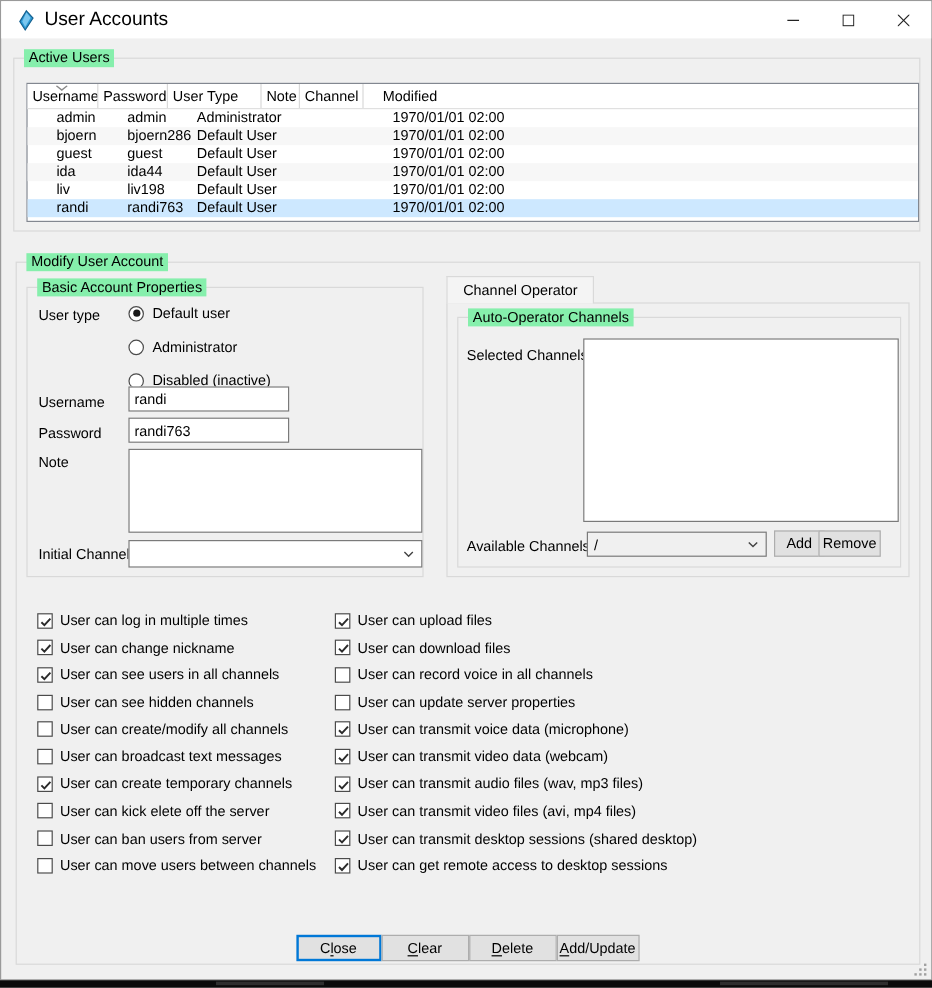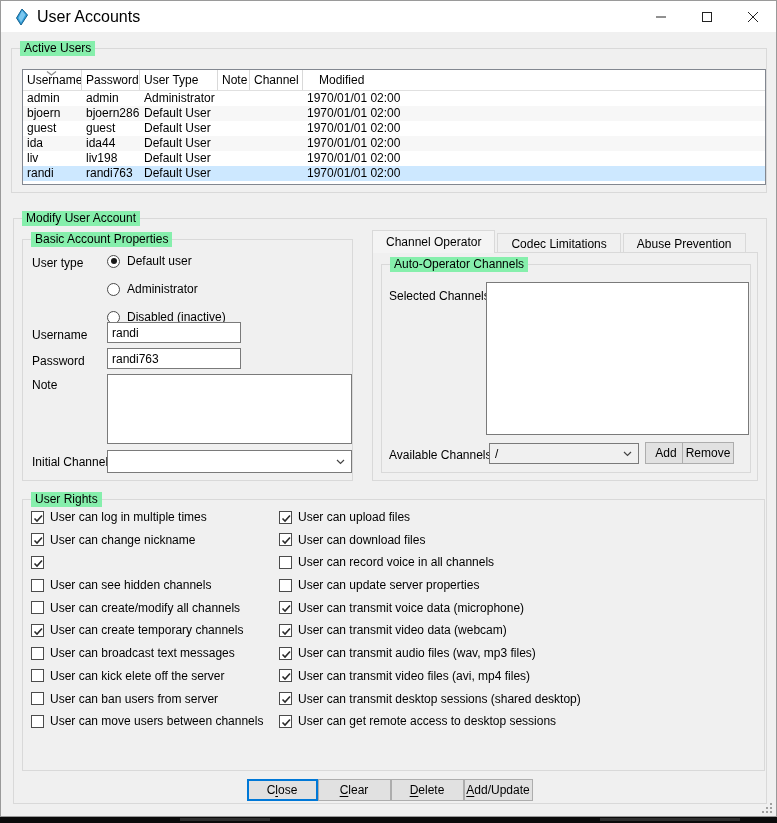--- a/index.html
+++ b/index.html
@@ -24,21 +24,21 @@
   #gb-active{left:10px;top:47px;width:754px;height:143px;}
   #gb-modify{left:12px;top:217px;width:752px;height:584px;}
   #gb-basic{left:21px;top:238px;width:329px;height:240px;}
   #gb-auto{left:380px;top:263px;width:368px;height:207px;}
   #gb-rights{left:21px;top:498px;width:741px;height:270px;}
   
   .table{position:absolute;left:21px;top:68px;width:742px;height:114px;background:#fff;border:1px solid #828790;}
   .thead{display:flex;height:20px;background:#fff;border-bottom:1px solid #e0e0e0;}
   .hcell{line-height:20px;padding-left:4px;border-right:1px solid #d9d9d9;box-sizing:border-box;overflow:hidden;white-space:nowrap;}
   .hcell:last-child{border-right:none;flex:1;margin-left:12px;}
-  .trow{display:flex;height:15px;line-height:15px;}
+  .trow{display:flex;height:15px;line-height:15px;padding-left:20px;}
   .trow.alt{background:#f7f7f7;}
   .trow.sel{background:#cde8ff;}
   .tcell{padding-left:4px;box-sizing:border-box;overflow:hidden;white-space:nowrap;}
   .c0{width:59px;} .c1{width:58px;} .c2{width:78px;} .c3{width:32px;} .c4{width:53px;} .c5{flex:1;}
   .sort-chevron{position:absolute;left:23px;top:1px;}
   
   .flabel{position:absolute;white-space:nowrap;line-height:16px;}
   [data-name="user-type-label"]{left:31px;top:254px;}
   [data-name="username-label"]{left:31px;top:326px;}
   [data-name="password-label"]{left:31px;top:352px;}
@@ -56,21 +56,21 @@
   [data-name="username-input"]{left:106px;top:321px;width:134px;}
   [data-name="password-input"]{left:106px;top:347px;width:134px;}
   .note-area{position:absolute;left:106px;top:373px;width:245px;height:70px;border:1px solid #7a7a7a;background:#fff;box-sizing:border-box;font:12px "Liberation Sans",sans-serif;resize:none;outline:none;}
   .combo{position:absolute;border:1px solid #7a7a7a;background:#fff;box-sizing:border-box;}
   .combo .val{position:absolute;left:5px;top:0;line-height:21px;}
   .combo .chev{position:absolute;right:6px;top:50%;margin-top:-3px;}
   [data-name="initial-channel-combo"]{left:106px;top:449px;width:245px;height:23px;}
   [data-name="initial-channel-combo"] .val{line-height:23px;}
   [data-name="available-channels-combo"]{left:488px;top:442px;width:150px;height:21px;background:#f0f0f0;}
   
-  .tabbar{position:absolute;left:371px;top:229px;height:23px;display:flex;align-items:flex-end;}
+  .tabbar{position:absolute;left:371px;top:229px;height:23px;display:flex;align-items:flex-end;flex-direction:column;}
   .tab{height:20px;line-height:20px;padding:0 13px;background:#f0f0f0;border:1px solid #d9d9d9;border-bottom:none;box-sizing:border-box;margin-right:2px;white-space:nowrap;}
   .tab.sel{height:23px;line-height:22px;background:#f4f4f4;position:relative;z-index:3;}
   .tabpane{position:absolute;left:371px;top:251px;width:386px;height:229px;border:1px solid #d9d9d9;background:#f0f0f0;box-sizing:border-box;z-index:1;}
   .listbox{position:absolute;left:485px;top:281px;width:263px;height:153px;background:#fff;border:1px solid #7a7a7a;box-sizing:border-box;z-index:2;}
   
   .btn{background:#e1e1e1;border:1px solid #adadad;box-sizing:border-box;display:flex;align-items:center;justify-content:center;font:12px "Liberation Sans",sans-serif;white-space:nowrap;}
   .btn u{text-underline-offset:2px;}
   [data-name="add-button"]{position:absolute;left:644px;top:441px;width:42px;height:22px;z-index:2;}
   [data-name="remove-button"]{position:absolute;left:681px;top:441px;width:52px;height:22px;z-index:2;}
   .footer{position:absolute;left:25px;top:778px;width:727px;height:22px;display:flex;justify-content:center;}
@@ -247,23 +247,20 @@
   <span class="flabel" data-name="available-channels-label" style="z-index:2;">Available Channels</span>
   <div class="combo" data-name="available-channels-combo" style="z-index:2;">
     <span class="val" data-name="available-channels-value">/</span>
     <svg class="chev" data-name="chevron-down-icon" width="9" height="6" viewBox="0 0 9 6">
         <polyline points="1,1 4.5,4.5 8,1" fill="none" stroke="#444" stroke-width="1.2"></polyline>
       </svg>
   </div>
   <div class="btn" data-name="add-button">Add</div>
   <div class="btn" data-name="remove-button">Remove</div>
 
-  <div class="groupbox" id="gb-rights" data-name="user-rights-group">
-    <span class="gb-label" data-name="user-rights-group-label">User Rights</span>
-  </div>
   <div class="ckcol" id="ckleft" data-name="user-rights-left-column">
       <div class="ckrow" data-name="user-right-checkbox">
         <span class="ckbox" data-name="checked-checkbox-icon">
           <svg width="13" height="13" viewBox="0 0 13 13">
             <polyline points="2.5,6.5 5,9 10,3.5" fill="none" stroke="#2b2b2b" stroke-width="1.6"></polyline>
           </svg>
         </span>
         <span data-name="checkbox-label">User can log in multiple times</span>
       </div>
       <div class="ckrow" data-name="user-right-checkbox">
@@ -273,40 +270,41 @@
           </svg>
         </span>
         <span data-name="checkbox-label">User can change nickname</span>
       </div>
       <div class="ckrow" data-name="user-right-checkbox">
         <span class="ckbox" data-name="checked-checkbox-icon">
           <svg width="13" height="13" viewBox="0 0 13 13">
             <polyline points="2.5,6.5 5,9 10,3.5" fill="none" stroke="#2b2b2b" stroke-width="1.6"></polyline>
           </svg>
         </span>
+        <span data-name="checkbox-label">User can see users in all channels</span>
       </div>
       <div class="ckrow" data-name="user-right-checkbox">
         <span class="ckbox" data-name="unchecked-checkbox-icon"></span>
         <span data-name="checkbox-label">User can see hidden channels</span>
       </div>
       <div class="ckrow" data-name="user-right-checkbox">
         <span class="ckbox" data-name="unchecked-checkbox-icon"></span>
         <span data-name="checkbox-label">User can create/modify all channels</span>
       </div>
       <div class="ckrow" data-name="user-right-checkbox">
+        <span class="ckbox" data-name="unchecked-checkbox-icon"></span>
+        <span data-name="checkbox-label">User can broadcast text messages</span>
+      </div>
+      <div class="ckrow" data-name="user-right-checkbox">
         <span class="ckbox" data-name="checked-checkbox-icon">
           <svg width="13" height="13" viewBox="0 0 13 13">
             <polyline points="2.5,6.5 5,9 10,3.5" fill="none" stroke="#2b2b2b" stroke-width="1.6"></polyline>
           </svg>
         </span>
         <span data-name="checkbox-label">User can create temporary channels</span>
-      </div>
-      <div class="ckrow" data-name="user-right-checkbox">
-        <span class="ckbox" data-name="unchecked-checkbox-icon"></span>
-        <span data-name="checkbox-label">User can broadcast text messages</span>
       </div>
       <div class="ckrow" data-name="user-right-checkbox">
         <span class="ckbox" data-name="unchecked-checkbox-icon"></span>
         <span data-name="checkbox-label">User can kick elete off the server</span>
       </div>
       <div class="ckrow" data-name="user-right-checkbox">
         <span class="ckbox" data-name="unchecked-checkbox-icon"></span>
         <span data-name="checkbox-label">User can ban users from server</span>
       </div>
       <div class="ckrow" data-name="user-right-checkbox">

